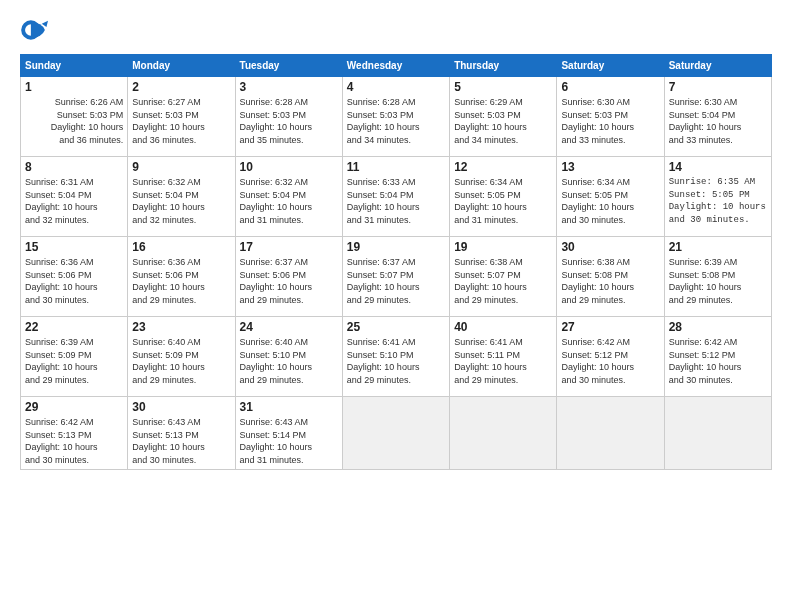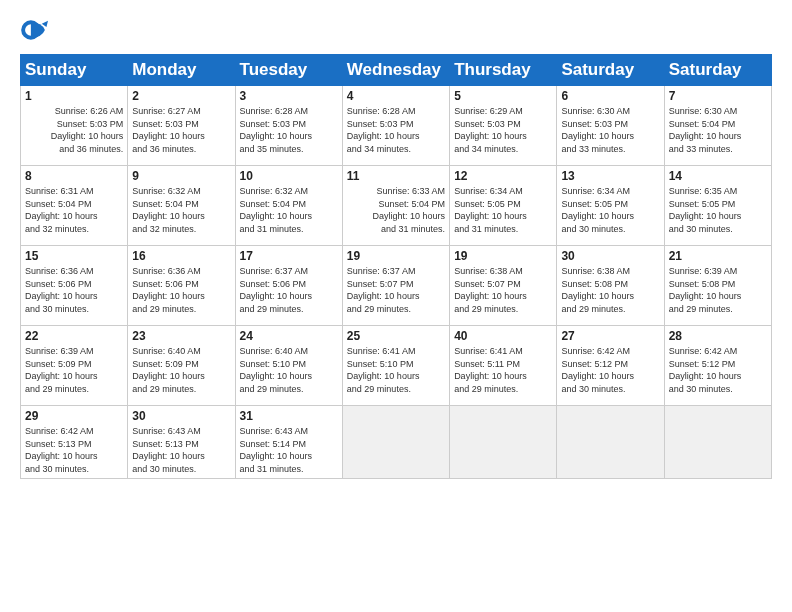--- a/index.html
+++ b/index.html
@@ -55,21 +55,21 @@
       color: #444;
     }
     .calendar {
       width: 100%;
       border-collapse: collapse;
       table-layout: fixed;
     }
     .calendar th {
       background: #1a6fc4;
       color: #fff;
-      font-size: 17px;
+      font-size: 10px;
       font-weight: bold;
       padding: 5px 4px;
       text-align: left;
       border: 1px solid #1a6fc4;
     }
     .calendar td {
       border: 1px solid #ccc;
       vertical-align: top;
       padding: 3px 4px;
       font-size: 9.5px;
@@ -200,42 +200,42 @@
           </td>
           <td>
             <span class="day-num">10</span>
             <div class="day-info" style="white-space: pre-line;">Sunrise: 6:32 AM
 Sunset: 5:04 PM
 Daylight: 10 hours
 and 31 minutes.</div>
           </td>
           <td>
             <span class="day-num">11</span>
-            <div class="day-info" style="white-space: pre-line; text-align: right;">Sunrise: 6:33 AM
+            <div class="day-info" style="white-space: pre-line;">Sunrise: 6:33 AM
 Sunset: 5:04 PM
 Daylight: 10 hours
 and 31 minutes.</div>
           </td>
           <td>
             <span class="day-num">12</span>
             <div class="day-info" style="white-space: pre-line;">Sunrise: 6:34 AM
 Sunset: 5:05 PM
 Daylight: 10 hours
 and 31 minutes.</div>
           </td>
           <td>
             <span class="day-num">13</span>
             <div class="day-info" style="white-space: pre-line;">Sunrise: 6:34 AM
 Sunset: 5:05 PM
 Daylight: 10 hours
 and 30 minutes.</div>
           </td>
           <td>
             <span class="day-num">14</span>
-            <div class="day-info" style="white-space: pre-line;">Sunrise: 6:35 AM
+            <div class="day-info" style="white-space: pre-line; font-family: Liberation Mono, monospace;">Sunrise: 6:35 AM
 Sunset: 5:05 PM
 Daylight: 10 hours
 and 30 minutes.</div>
           </td>
         </tr>
         <tr>
           <td>
             <span class="day-num">15</span>
             <div class="day-info" style="white-space: pre-line;">Sunrise: 6:36 AM
 Sunset: 5:06 PM

